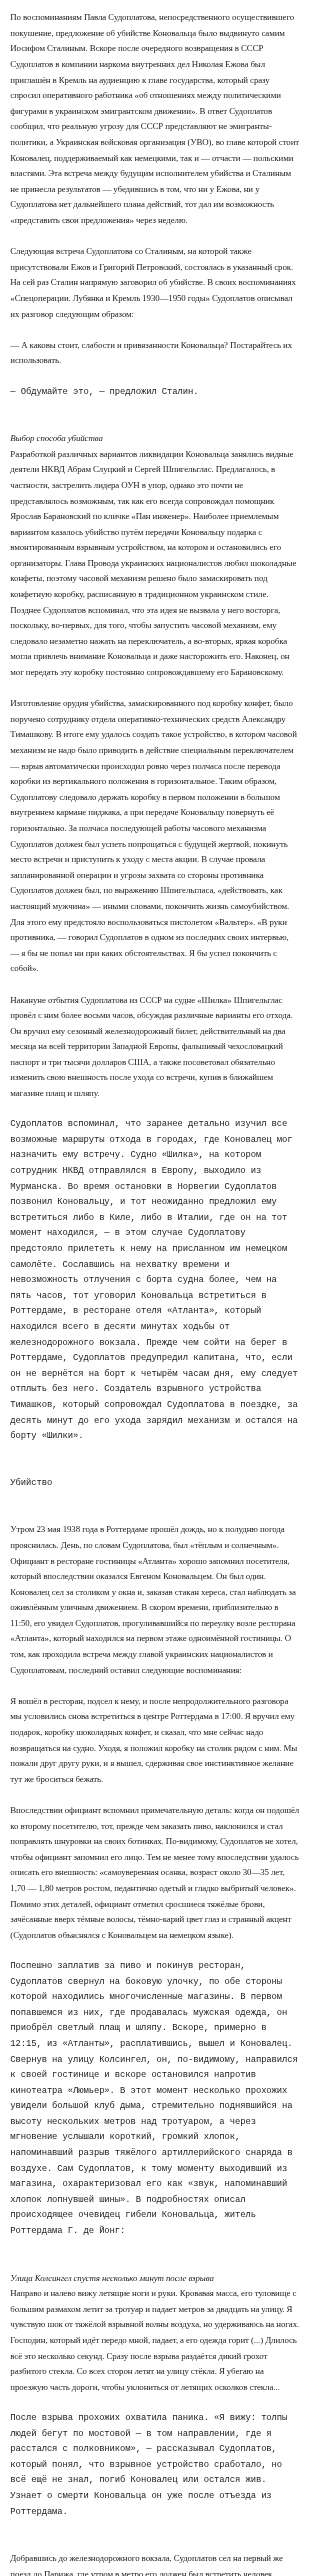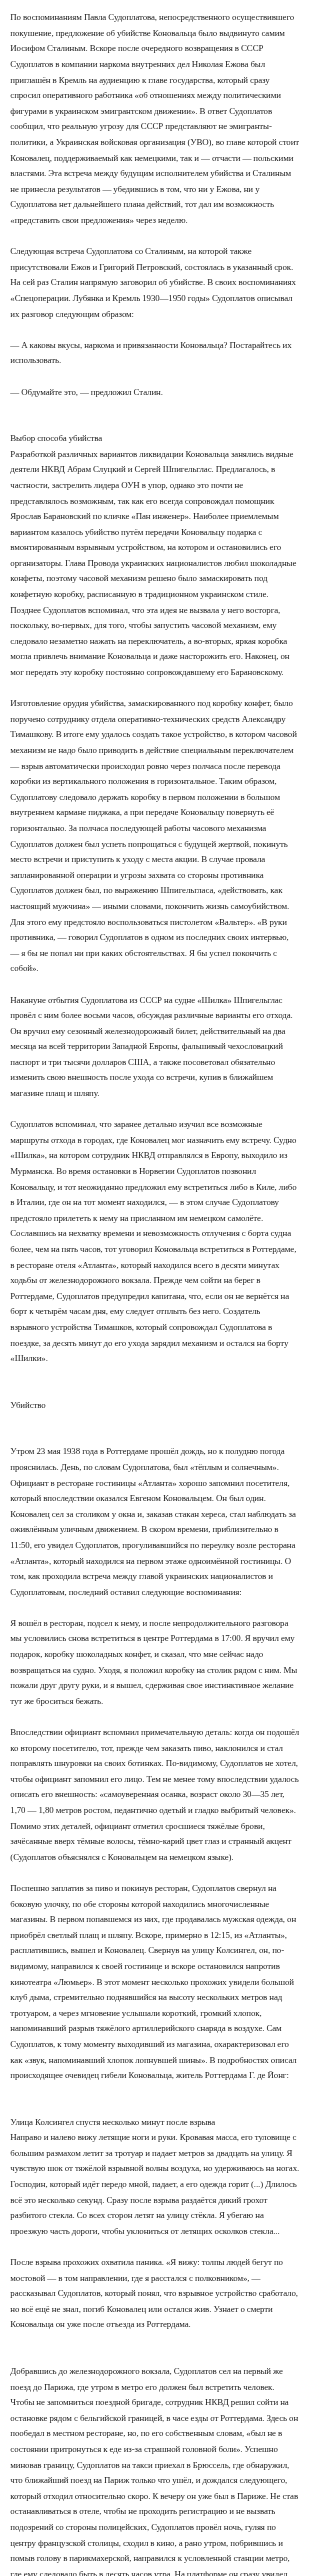--- a/index.html
+++ b/index.html
@@ -22,30 +22,30 @@
       width: 289px;
       font-family: "Liberation Serif", "DejaVu Serif", serif;
       font-size: 8.9px;
       line-height: 15.6px;
       letter-spacing: -0.1px;
     }
     .article p {
       margin: 0 0 15.6px 0;
       white-space: pre-line;
     }
-    .article p.extra { margin-bottom: 31px; }
-    .article .heading { margin: 0; }
+    .article p.extra { margin-bottom: 31px; font-family: Liberation Mono, monospace; }
+    .article .heading { margin: 0; font-style: italic; }
   </style>
 </head>
 <body>
 
 <div class="article">
   <p>По воспоминаниям Павла Судоплатова, непосредственного осуществившего покушение, предложение об убийстве Коновальца было выдвинуто самим Иосифом Сталиным. Вскоре после очередного возвращения в СССР Судоплатов в компании наркома внутренних дел Николая Ежова был приглашён в Кремль на аудиенцию к главе государства, который сразу спросил оперативного работника «об отношениях между политическими фигурами в украинском эмигрантском движении». В ответ Судоплатов сообщил, что реальную угрозу для СССР представляют не эмигранты-политики, а Украинская войсковая организация (УВО), во главе которой стоит Коновалец, поддерживаемый как немецкими, так и — отчасти — польскими властями. Эта встреча между будущим исполнителем убийства и Сталиным не принесла результатов — убедившись в том, что ни у Ежова, ни у Судоплатова нет дальнейшего плана действий, тот дал им возможность «представить свои предложения» через неделю.</p>
   <p>Следующая встреча Судоплатова со Сталиным, на которой также присутствовали Ежов и Григорий Петровский, состоялась в указанный срок. На сей раз Сталин напрямую заговорил об убийстве. В своих воспоминаниях «Спецоперации. Лубянка и Кремль 1930—1950 годы» Судоплатов описывал их разговор следующим образом:</p>
-  <p>— А каковы вкусы, наркома и привязанности Коновальца? Постарайтесь их использовать.</p>
+  <p>— А каковы стоит, слабости и привязанности Коновальца? Постарайтесь их использовать.</p>
   <p class="extra">— Обдумайте это, — предложил Сталин.</p>
 
   <p class="heading">Выбор способа убийства</p>
   <p>Разработкой различных вариантов ликвидации Коновальца занялись видные деятели НКВД Абрам Слуцкий и Сергей Шпигельглас. Предлагалось, в частности, застрелить лидера ОУН в упор, однако это почти не представлялось возможным, так как его всегда сопровождал помощник Ярослав Барановский по кличке «Пан инженер». Наиболее приемлемым вариантом казалось убийство путём передачи Коновальцу подарка с вмонтированным взрывным устройством, на котором и остановились его организаторы. Глава Провода украинских националистов любил шоколадные конфеты, поэтому часовой механизм решено было замаскировать под конфетную коробку, расписанную в традиционном украинском стиле. Позднее Судоплатов вспоминал, что эта идея не вызвала у него восторга, поскольку, во-первых, для того, чтобы запустить часовой механизм, ему следовало незаметно нажать на переключатель, а во-вторых, яркая коробка могла привлечь внимание Коновальца и даже насторожить его. Наконец, он мог передать эту коробку постоянно сопровождавшему его Барановскому.</p>
   <p>Изготовление орудия убийства, замаскированного под коробку конфет, было поручено сотруднику отдела оперативно-технических средств Александру Тимашкову. В итоге ему удалось создать такое устройство, в котором часовой механизм не надо было приводить в действие специальным переключателем — взрыв автоматически происходил ровно через полчаса после перевода коробки из вертикального положения в горизонтальное. Таким образом, Судоплатову следовало держать коробку в первом положении в большом внутреннем кармане пиджака, а при передаче Коновальцу повернуть её горизонтально. За полчаса последующей работы часового механизма Судоплатов должен был успеть попрощаться с будущей жертвой, покинуть место встречи и приступить к уходу с места акции. В случае провала запланированной операции и угрозы захвата со стороны противника Судоплатов должен был, по выражению Шпигельгласа, «действовать, как настоящий мужчина» — иными словами, покончить жизнь самоубийством. Для этого ему предстояло воспользоваться пистолетом «Вальтер». «В руки противника, — говорил Судоплатов в одном из последних своих интервью, — я бы не попал ни при каких обстоятельствах. Я бы успел покончить с собой».</p>
   <p>Накануне отбытия Судоплатова из СССР на судне «Шилка» Шпигельглас провёл с ним более восьми часов, обсуждая различные варианты его отхода. Он вручил ему сезонный железнодорожный билет, действительный на два месяца на всей территории Западной Европы, фальшивый чехословацкий паспорт и три тысячи долларов США, а также посоветовал обязательно изменить свою внешность после ухода со встречи, купив в ближайшем магазине плащ и шляпу.</p>
   <p class="extra">Судоплатов вспоминал, что заранее детально изучил все возможные маршруты отхода в городах, где Коновалец мог назначить ему встречу. Судно «Шилка», на котором сотрудник НКВД отправлялся в Европу, выходило из Мурманска. Во время остановки в Норвегии Судоплатов позвонил Коновальцу, и тот неожиданно предложил ему встретиться либо в Киле, либо в Италии, где он на тот момент находился, — в этом случае Судоплатову предстояло прилететь к нему на присланном им немецком самолёте. Сославшись на нехватку времени и невозможность отлучения с борта судна более, чем на пять часов, тот уговорил Коновальца встретиться в Роттердаме, в ресторане отеля «Атланта», который находился всего в десяти минутах ходьбы от железнодорожного вокзала. Прежде чем сойти на берег в Роттердаме, Судоплатов предупредил капитана, что, если он не вернётся на борт к четырём часам дня, ему следует отплыть без него. Создатель взрывного устройства Тимашков, который сопровождал Судоплатова в поездке, за десять минут до его ухода зарядил механизм и остался на борту «Шилки».</p>
 
   <p class="extra" style="">Убийство</p>
   <p>Утром 23 мая 1938 года в Роттердаме прошёл дождь, но к полудню погода прояснилась. День, по словам Судоплатова, был «тёплым и солнечным». Официант в ресторане гостиницы «Атланта» хорошо запомнил посетителя, который впоследствии оказался Евгеном Коновальцем. Он был один. Коновалец сел за столиком у окна и, заказав стакан хереса, стал наблюдать за оживлённым уличным движением. В скором времени, приблизительно в 11:50, его увидел Судоплатов, прогуливавшийся по переулку возле ресторана «Атланта», который находился на первом этаже одноимённой гостиницы. О том, как проходила встреча между главой украинских националистов и Судоплатовым, последний оставил следующие воспоминания:</p>

